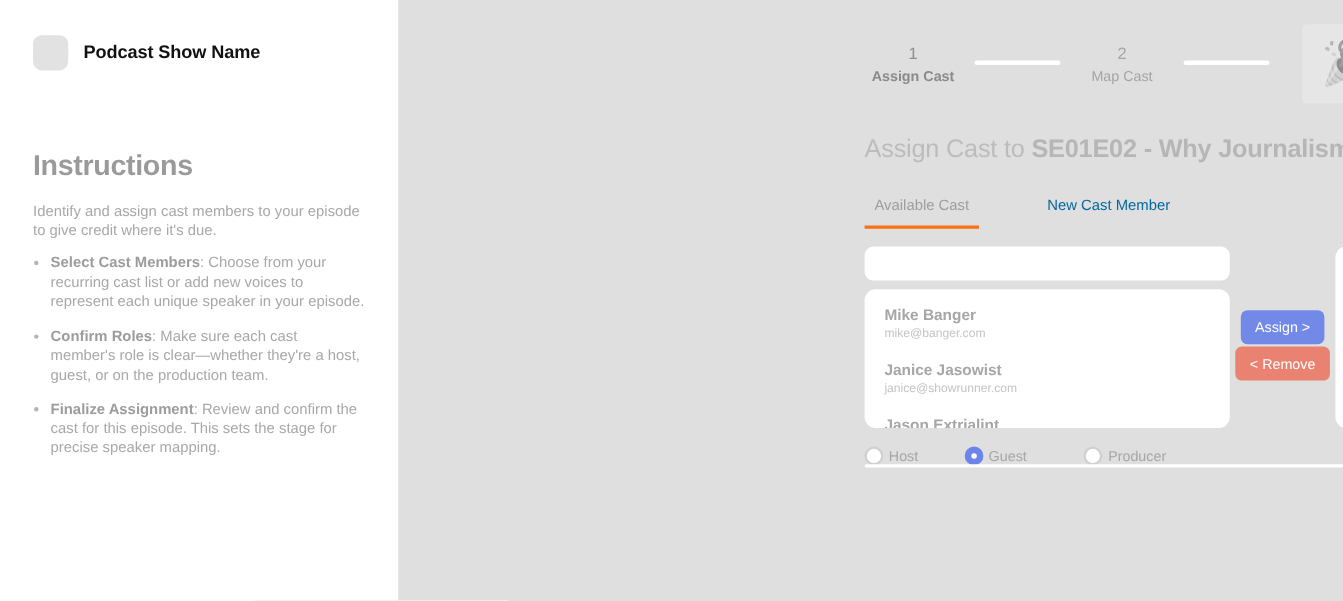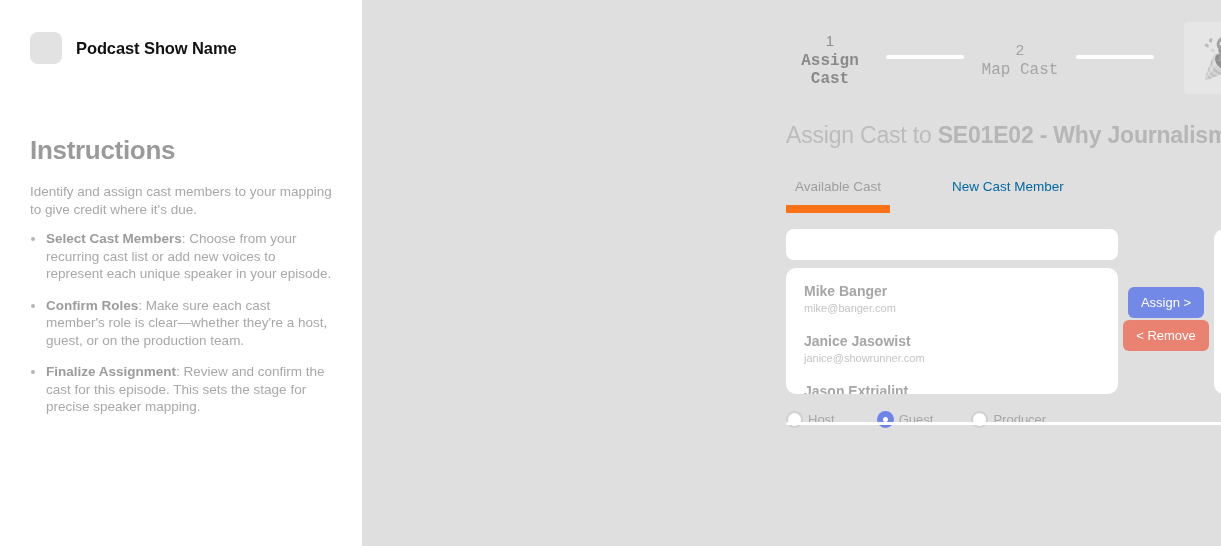--- a/index.html
+++ b/index.html
@@ -106,24 +106,23 @@
 
   .step-num {
     font-size: 15px;
     color: #a4a4a4;
     line-height: 22px;
   }
 
   .step-num.active { color: #8f8f8f; }
 
   .step-label {
-    font-size: 16px;
+    font-size: 13px;
     color: #a4a4a4;
     line-height: 18px;
-    font-family: Liberation Mono, monospace;
   }
 
   .step-label.active {
     font-weight: bold;
     color: #8a8a8a;
   }
 
   .step-connector {
     width: 78px;
     height: 4px;
@@ -169,21 +168,21 @@
     margin: 30px 0 0 424px;
     width: 760px;
     display: flex;
     align-items: flex-start;
   }
 
   .tab-available {
     font-size: 13.5px;
     color: #9e9e9e;
     padding-bottom: 11px;
-    border-bottom: 8px solid #f97316;
+    border-bottom: 3px solid #f97316;
     width: 104px;
     text-align: center;
   }
 
   .tab-new {
     font-size: 13.5px;
     color: #0369a1;
     margin-left: 62px;
   }
 
@@ -283,21 +282,21 @@
   }
 
   .radio-opt {
     display: flex;
     align-items: center;
     gap: 5px;
     cursor: pointer;
   }
 
   .radio-opt.gap-host { margin-right: 42px; }
-  .radio-opt.gap-guest { margin-right: 38px; }
+  .radio-opt.gap-guest { margin-right: 52px; }
 
   .radio-dot {
     width: 17px;
     height: 17px;
     border-radius: 50%;
     background: #ffffff;
     border: 2px solid #d0d0d0;
     flex: 0 0 17px;
     position: relative;
   }
@@ -337,21 +336,21 @@
 
 <aside class="sidebar">
 
   <div class="brand">
     <div class="brand-logo"></div>
     <div class="brand-name">Podcast Show Name</div>
   </div>
 
   <h2 class="instructions-title">Instructions</h2>
 
-  <p class="instructions-intro">Identify and assign cast members to your mapping to give credit where it's due.</p>
+  <p class="instructions-intro">Identify and assign cast members to your episode to give credit where it's due.</p>
 
   <ul class="instructions-list">
     <li>
       <b>Select Cast Members</b><span>: Choose from your recurring cast list or add new voices to represent each unique speaker in your episode.</span>
     </li>
     <li>
       <b>Confirm Roles</b><span>: Make sure each cast member's role is clear—whether they're a host, guest, or on the production team.</span>
     </li>
     <li>
       <b>Finalize Assignment</b><span>: Review and confirm the cast for this episode. This sets the stage for precise speaker mapping.</span>

